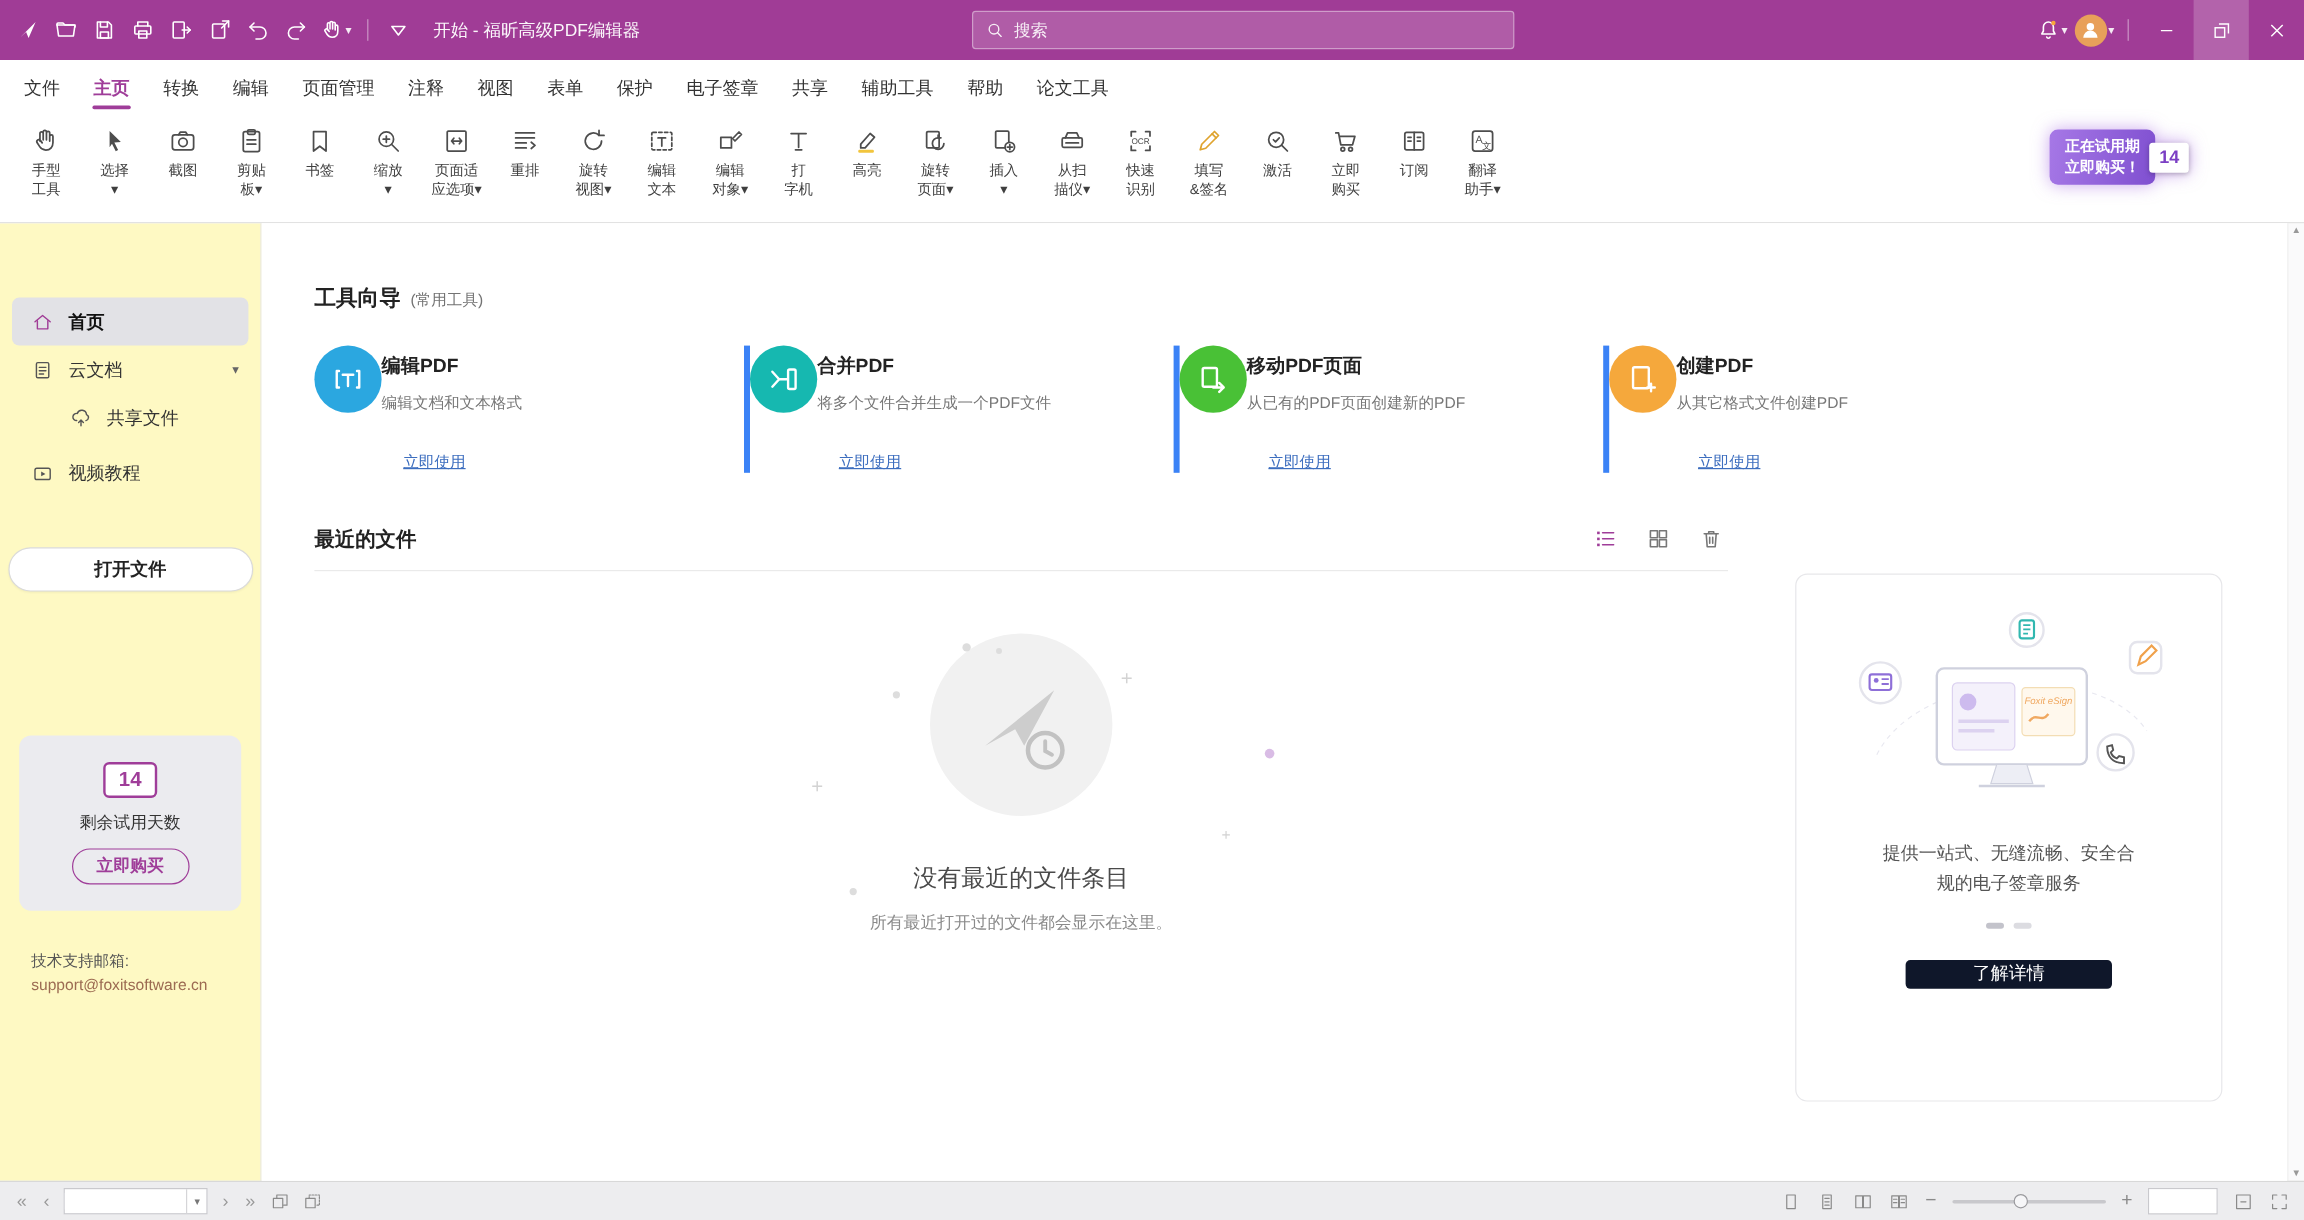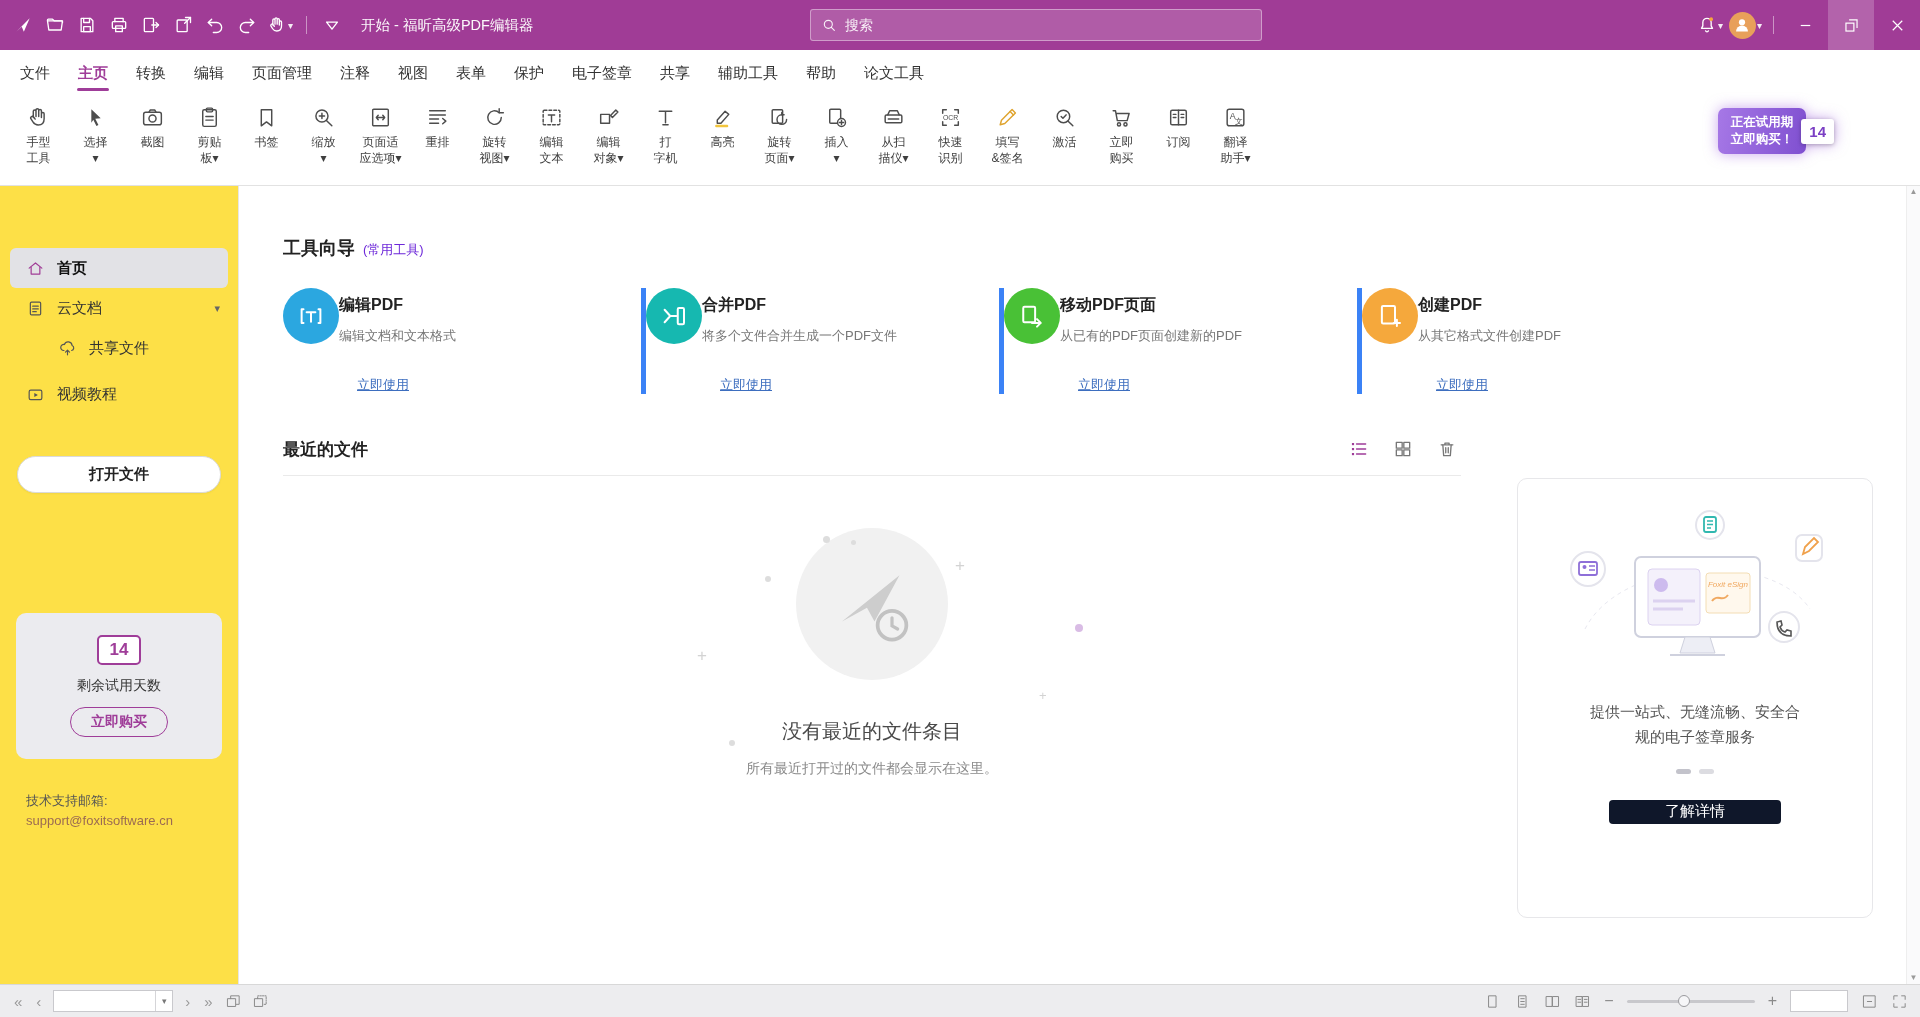--- a/index.html
+++ b/index.html
@@ -31,47 +31,47 @@
   .menu-item{padding:0 14px;font-size:15px;color:#333;display:flex;align-items:center;position:relative;white-space:nowrap}
   .menu-item.active{color:#9F3D99;font-weight:bold}
   .menu-item.active::after{content:"";position:absolute;left:13px;right:13px;bottom:5px;height:3px;background:#9F3D99;border-radius:2px}
 
   
   .ribbon{height:90px;background:#fff;border-bottom:1px solid #E2E2E2;display:flex;padding:5px 8px 0 12px;position:relative;gap:4px;flex:0 0 auto}
   .rb-item{width:53px;display:flex;flex-direction:column;align-items:center;text-align:center}
   .rb-item .ico{height:33px;display:flex;align-items:center;justify-content:center}
   svg.rbi{width:25px;height:25px;stroke:#4d4d4d;fill:none;stroke-width:1.4;stroke-linecap:round;stroke-linejoin:round;display:block}
   .rb-l{font-size:12px;line-height:16px;color:#3f3f3f;white-space:nowrap}
-  .trial{position:absolute;right:86px;top:12px;display:flex;align-items:center;filter:drop-shadow(0 0 7px rgba(150,80,220,.5))}
+  .trial{position:absolute;right:96px;top:12px;display:flex;align-items:center;filter:drop-shadow(0 0 7px rgba(150,80,220,.5))}
   .trial-badge{background:linear-gradient(100deg,#A678E6,#7F4FD0);color:#fff;font-size:12.5px;line-height:17px;padding:6px 13px;border-radius:7px;text-align:center;font-weight:bold;white-space:nowrap}
   .trial-days{margin-left:-5px;background:#fff;color:#7B3FC4;font-weight:bold;font-size:15px;padding:4px 8px;border-radius:3px;box-shadow:0 1px 4px rgba(0,0,0,.25);z-index:2}
 
   
   .body-row{flex:1;display:flex;min-height:0}
-  .sidebar{width:239px;background:#fde047;border-right:1px solid #E6E6E6;display:flex;flex-direction:column;flex:0 0 auto}
+  .sidebar{width:218px;background:#fef9c3;border-right:1px solid #E6E6E6;display:flex;flex-direction:column;flex:0 0 auto}
   .sb-item{height:40px;display:flex;align-items:center;gap:12px;padding:0 18px 0 26px;font-size:15px;color:#333}
   .sb-item.active{background:#E2E2E6;border-radius:6px;margin:0 10px;padding-left:16px;font-weight:bold;color:#111}
   .sb-item.sub{padding-left:58px}
   svg.sbi{width:19px;height:19px;stroke:#555;fill:none;stroke-width:1.5;stroke-linecap:round;stroke-linejoin:round;display:block}
   svg.sbi.home{stroke:#A03C96}
   .sb-caret{margin-left:auto;font-size:11px;color:#666}
   .open-btn{margin:42px auto 0;width:204px;height:37px;border:1px solid #DADADA;border-radius:19px;background:#fff;font-size:15px;font-weight:bold;color:#222;display:flex;align-items:center;justify-content:center;box-shadow:0 1px 2px rgba(0,0,0,.05)}
   .trial-card{margin:120px 16px 0;background:#EBEBEF;border-radius:10px;padding:22px 10px;text-align:center}
   .tc-days{display:inline-block;background:#fff;border:2px solid #9F3D99;color:#9F3D99;font-weight:bold;font-size:17px;padding:3px 11px;border-radius:5px}
   .tc-label{font-size:14px;color:#333;margin-top:12px}
   .tc-buy{display:inline-flex;margin-top:12px;border:1.5px solid #9F3D99;color:#9F3D99;border-radius:16px;padding:5px 20px;font-size:14px;font-weight:bold}
   .contact{margin:32px 0 0 26px;font-size:13px;color:#555;line-height:1.5}
   .contact .blk{margin-bottom:16px}
   .contact .mail{color:#9C6B52}
 
   
   .main{flex:1;background:#fff;position:relative;padding:50px 0 0 44px;overflow:hidden}
   .tools-head{display:flex;align-items:baseline;gap:8px}
   .tools-title{font-size:18px;font-weight:bold;color:#222}
-  .tools-sub{font-size:13px;color:#6d28d9}
+  .tools-sub{font-size:13px;color:#737373}
   .cards{display:flex;margin-top:28px}
   .card{width:358px;display:flex;flex-direction:column}
   .card + .card{border-left:5px solid #3b82f6;}
   .card-top{display:flex;}
   .card-ic{width:56px;height:56px;border-radius:50%;display:flex;align-items:center;justify-content:center;flex:0 0 56px}
   .card-ic.c0{background:#2BA7E0}.card-ic.c1{background:#16B8B0}.card-ic.c2{background:#49C136}.card-ic.c3{background:#F5A83C}
   svg.ci{width:30px;height:30px;stroke:#fff;fill:none;stroke-width:1.6;stroke-linecap:round;stroke-linejoin:round;display:block}
   .card-title{font-size:16px;font-weight:bold;color:#222;margin-top:7px}
   .card-desc{font-size:13px;color:#777;margin-top:11px;line-height:1.45}
   .card-link{display:inline-block;margin:30px 0 0 74px;font-size:13px;color:#3D6EBF;text-decoration:underline;align-self:flex-start}

